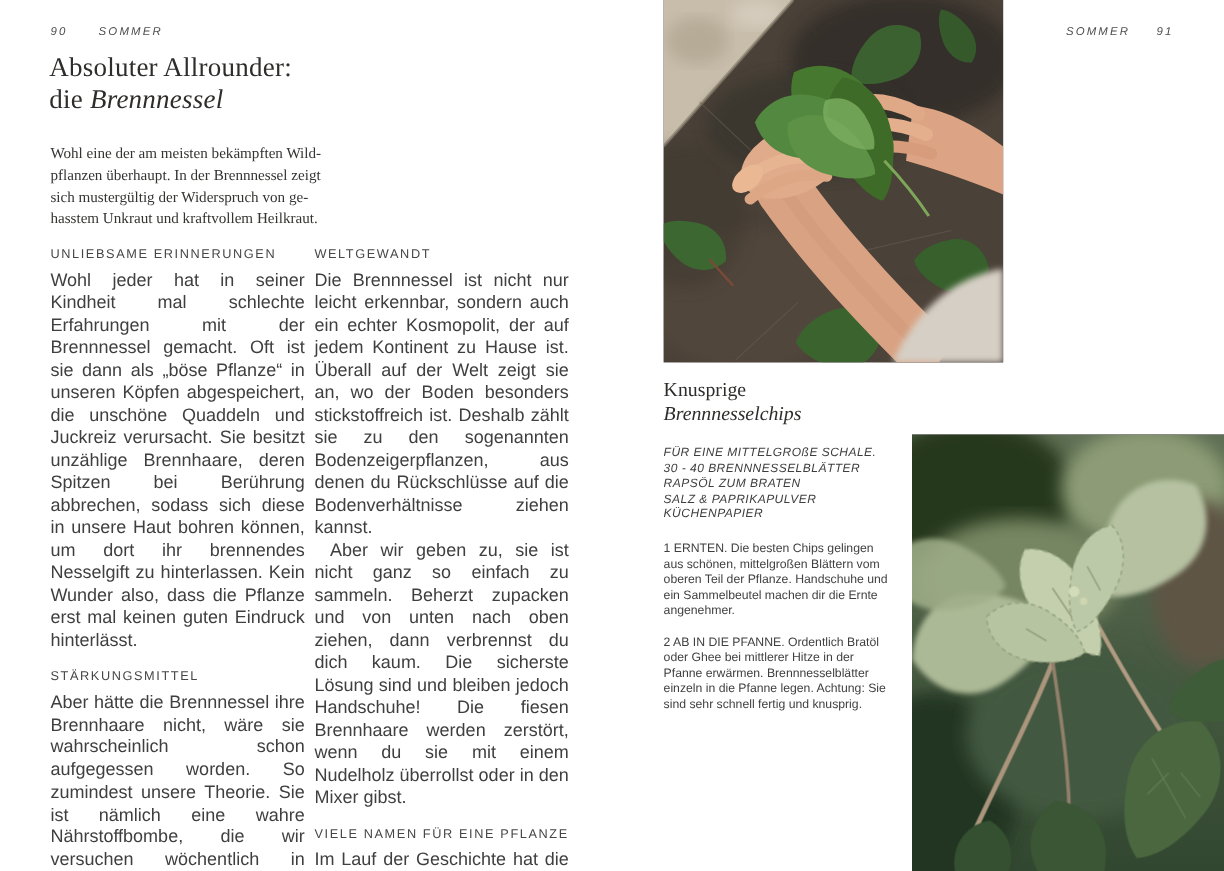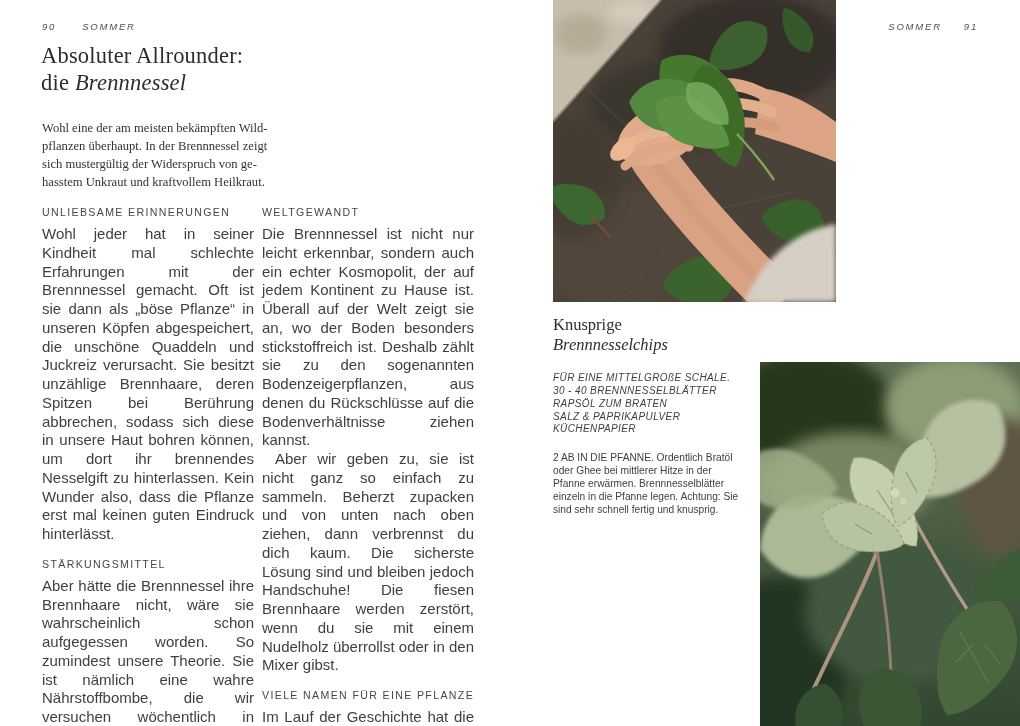--- a/index.html
+++ b/index.html
@@ -145,20 +145,21 @@
     <span>Knusprige</span><br>
     <span class="it">Brennnesselchips</span>
   </h3>
   <ul class="ing">
     <li>FÜR EINE MITTELGROßE SCHALE.</li>
     <li>30 - 40 BRENNNESSELBLÄTTER</li>
     <li>RAPSÖL ZUM BRATEN</li>
     <li>SALZ &amp; PAPRIKAPULVER</li>
     <li>KÜCHENPAPIER</li>
   </ul>
+  <p class="step">1 ERNTEN. Die besten Chips gelingen aus schönen, mittelgroßen Blättern vom oberen Teil der Pflanze. Handschuhe und ein Sammelbeutel machen dir die Ernte angenehmer.</p>
   <p class="step">2 AB IN DIE PFANNE. Ordentlich Bratöl oder Ghee bei mittlerer Hitze in der Pfanne erwärmen. Brennnesselblätter einzeln in die Pfanne legen. Achtung: Sie sind sehr schnell fertig und knusprig.</p>
 </div>
 
 <div class="photo photo-bottom">
 <svg width="260" height="364" viewBox="0 0 260 364" xmlns="http://www.w3.org/2000/svg">
   <defs>
     <path id="leaf2" d="M0,-30 C11,-25 17,-12 14,3 C11,17 6,26 0,30 C-6,26 -11,17 -14,3 C-17,-12 -11,-25 0,-30 Z"></path>
     <linearGradient id="bg2" x1="0" y1="0" x2="0" y2="1">
       <stop offset="0" stop-color="#5f6f54"></stop>
           <stop offset="1" stop-color="#324730"></stop>

